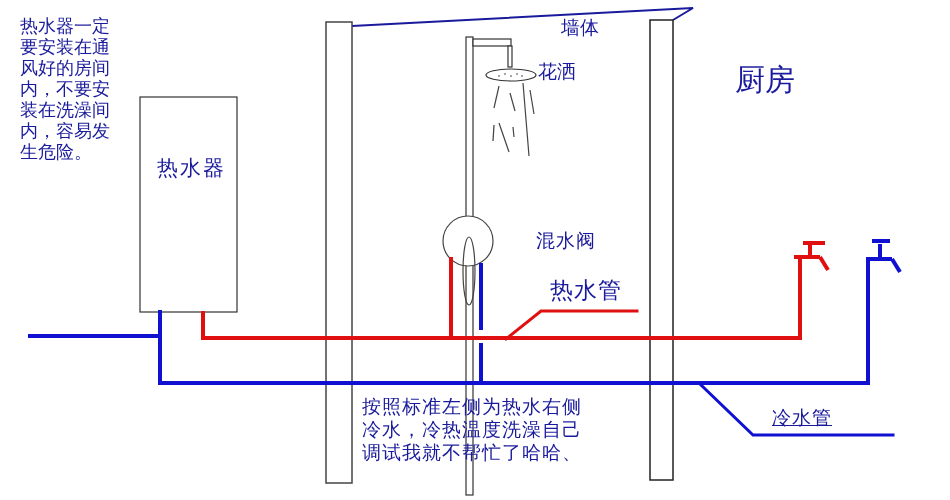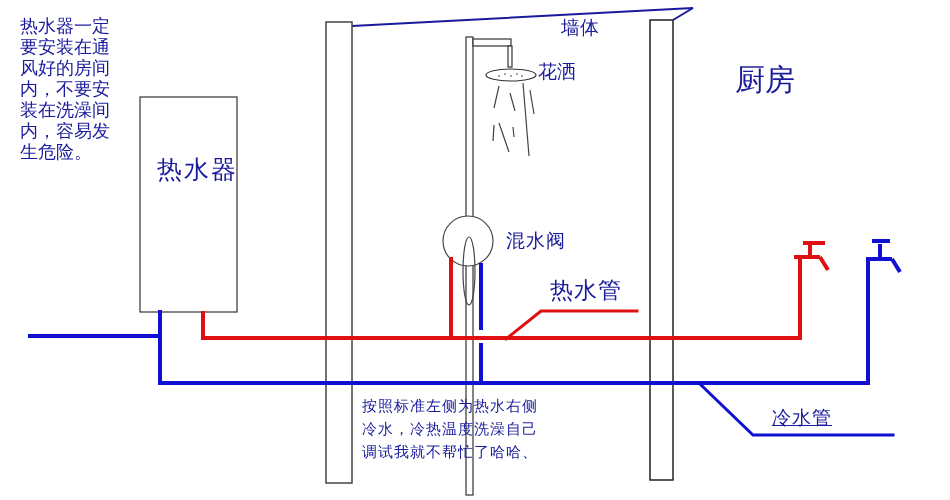--- a/index.html
+++ b/index.html
@@ -2,29 +2,29 @@
 <html><head>
 <meta charset="utf-8">
 <style>
   html, body { margin: 0; padding: 0; background: #ffffff; }
   body { width: 950px; height: 500px; position: relative; overflow: hidden;
          font-family: "DejaVu Sans", "Liberation Sans", sans-serif; }
   #stage { position: absolute; left: 0; top: 0; width: 924px; height: 500px; }
   .label { position: absolute; color: #1a1a9c; line-height: 1.05; white-space: pre-line;
            font-family: "DejaVu Serif", "Liberation Serif", serif; }
   .note-left { left: 20px; top: 15px; width: 110px; font-size: 18px; line-height: 21px; }
-  .heater-label { left: 157px; top: 157px; font-size: 25px; letter-spacing: 2px; }
+  .heater-label { left: 157px; top: 157px; font-size: 21px; letter-spacing: 2px; }
   .bath-label { left: 370px; top: 42px; font-size: 38px; line-height: 44px; width: 90px; }
   .wall-label { left: 561px; top: 18px; font-size: 19px; }
   .shower-label { left: 538px; top: 62px; font-size: 19px; text-align: center; }
   .kitchen-label { left: 735px; top: 48px; font-size: 30px; margin-top: 16px; }
-  .valve-label { left: 506px; top: 231px; font-size: 19px; letter-spacing: 1px; }
+  .valve-label { left: 536px; top: 231px; font-size: 19px; letter-spacing: 1px; }
   .hotpipe-label { left: 550px; top: 278px; font-size: 23px; letter-spacing: 1px; }
   .coldpipe-label { left: 772px; top: 408px; font-size: 19px; letter-spacing: 1px; text-decoration: underline; }
-  .note-bottom { left: 362px; top: 395px; width: 300px; font-size: 15px; line-height: 23px; letter-spacing: 1px; }
+  .note-bottom { left: 362px; top: 395px; width: 300px; font-size: 19px; line-height: 23px; letter-spacing: 1px; }
 </style>
 </head>
 <body>
 
 <div id="stage">
   <svg width="950" height="500" viewBox="0 0 950 500" xmlns="http://www.w3.org/2000/svg">
 
     <polyline points="352,26 693,8 673,20" fill="none" stroke="#1a1a9c" stroke-width="2"></polyline>
 
     <rect x="326" y="22" width="26" height="461" fill="#ffffff" stroke="#444" stroke-width="1.5"></rect>

